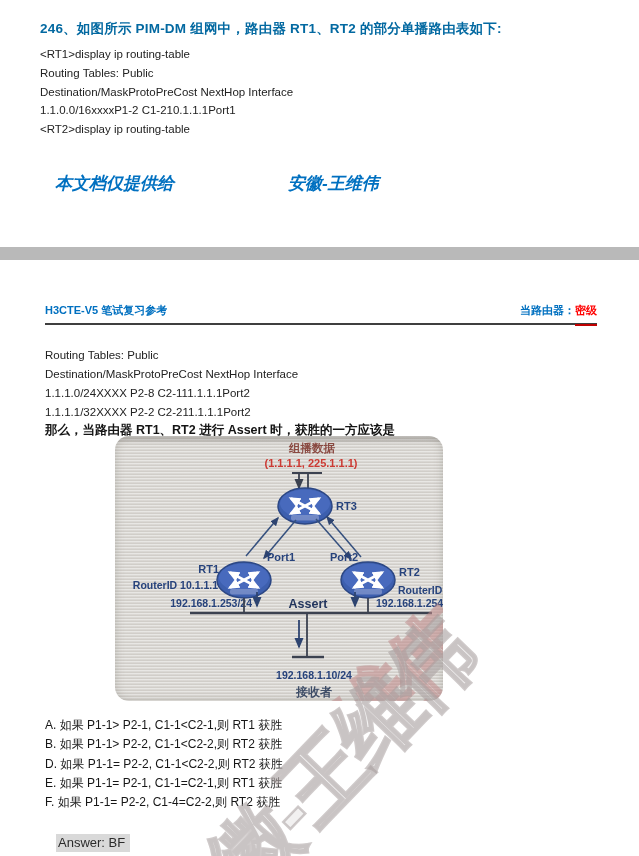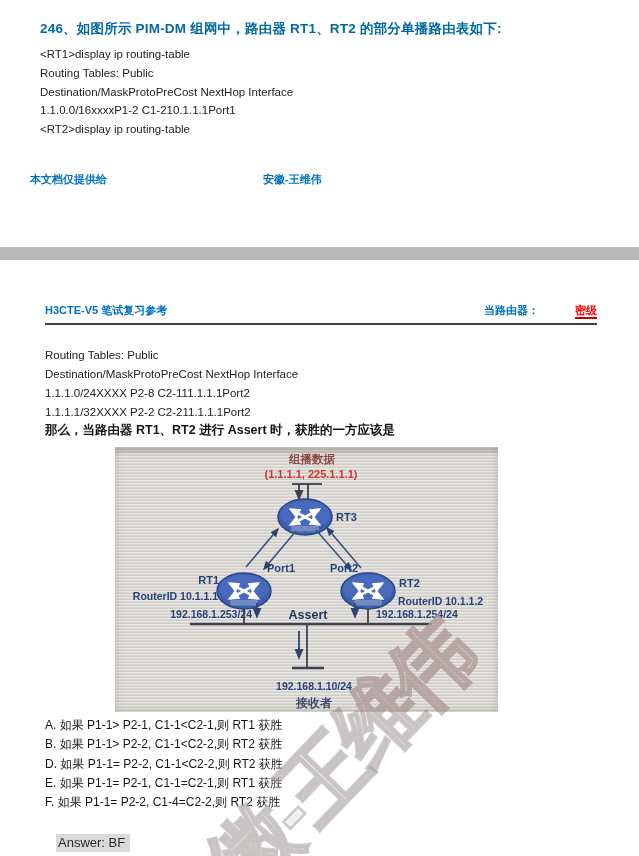--- a/index.html
+++ b/index.html
@@ -7,47 +7,48 @@
   body {
     position:relative; overflow:hidden; background:#ffffff;
     font-family:"Liberation Sans","DejaVu Sans",sans-serif;
     color:#1f1f1f;
   }
   .abs { position:absolute; }
 
   
   #p1-title { left:40px; top:20px; width:580px; font-size:13.5px; font-weight:700; color:#0369a1; letter-spacing:.2px; }
   #p1-lines { left:40px; top:45px; font-size:11.5px; line-height:18.8px; color:#222; }
-  #p1-footer { left:30px; top:172px; width:560px; height:16px; font-size:11px; font-weight:700; color:#0070c0; }
+  #p1-footer { left:55px; top:172px; width:560px; height:16px; font-size:17px; font-weight:700; color:#0070c0;font-style:italic; }
   #p1-footer .right { position:absolute; left:233px; top:0; }
 
   
   #band { left:0; top:247px; width:639px; height:13px; background:#b9b9b9; }
 
   
   #p2-header { left:45px; top:303px; width:552px; display:flex; justify-content:space-between;
                font-size:11px; font-weight:700; padding-bottom:5px; border-bottom:2px solid #3f3f3f; }
   #p2-header .hleft { color:#0070c0; }
   #p2-header .hright { color:#0070c0; }
-  #p2-header .secret { color:#ff0000; border-bottom:2px solid #c00000; padding-bottom:1px;margin-left:36px; }
+  #p2-header .secret { color:#ff0000; border-bottom:2px solid #c00000; padding-bottom:8px; }
 
   
   #p2-lines { left:45px; top:346px; font-size:11.5px; line-height:18.9px; color:#222; }
   #p2-question { left:45px; top:422px; font-size:12.5px; font-weight:700; color:#141414; }
 
   
   #photo {
-    left:115px; top:447px; width:383px; height:265px; overflow:hidden;
+    left:115px; top:436px; width:328px; height:265px; overflow:hidden;
     background-color:#d6d3ce;
     background-image:
       linear-gradient(180deg, rgba(110,105,100,0.22) 0 5px, rgba(0,0,0,0) 7px),
       repeating-linear-gradient(180deg,
         rgba(255,255,255,0.45) 0px, rgba(255,255,255,0.45) 1px,
         rgba(178,174,169,0.28) 2px, rgba(214,211,206,0.08) 3px);
     box-shadow: inset 0 0 10px rgba(90,85,78,0.28);
+    border-radius: 14px;
   }
   #photo svg { display:block; }
   .dlabel   { font:700 11px "Liberation Sans","DejaVu Sans",sans-serif; fill:#27437c; }
   .dlabel-s { font:700 10.5px "Liberation Sans","DejaVu Sans",sans-serif; fill:#27437c; }
   .dassert  { font:700 12.5px "Liberation Sans","DejaVu Sans",sans-serif; fill:#24365e; }
   .dmaroon  { font:700 11.5px "Liberation Sans","DejaVu Sans",sans-serif; fill:#8a4a42; }
   .dred     { font:700 11px "Liberation Sans","DejaVu Sans",sans-serif; fill:#cc3a33; }
   .drecv    { font:700 12px "Liberation Sans","DejaVu Sans",sans-serif; fill:#3d4c66; }
 
   

